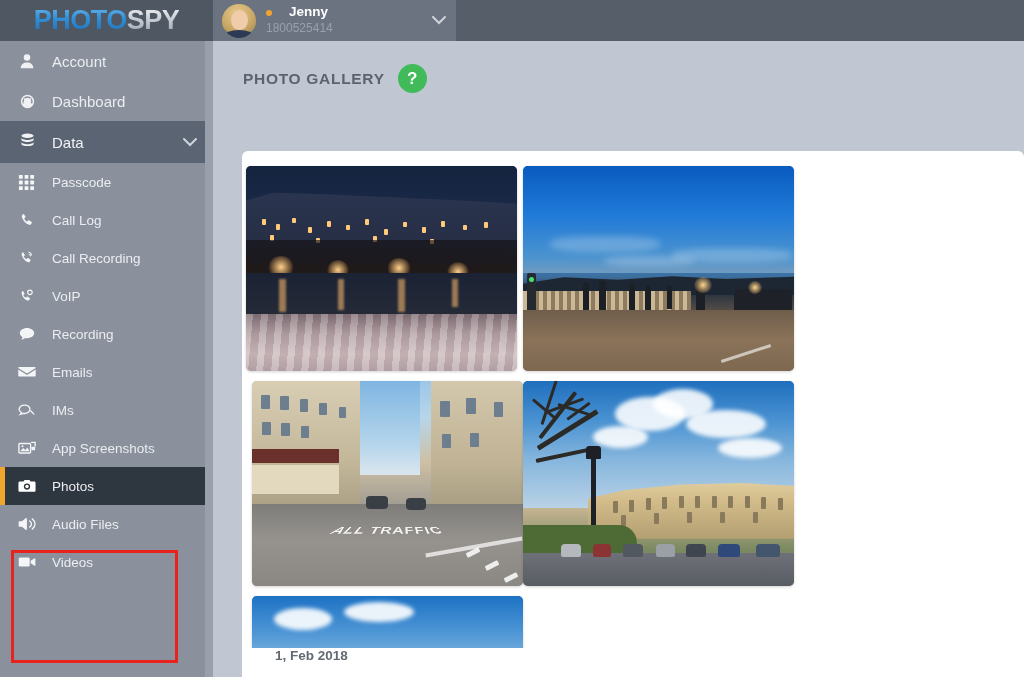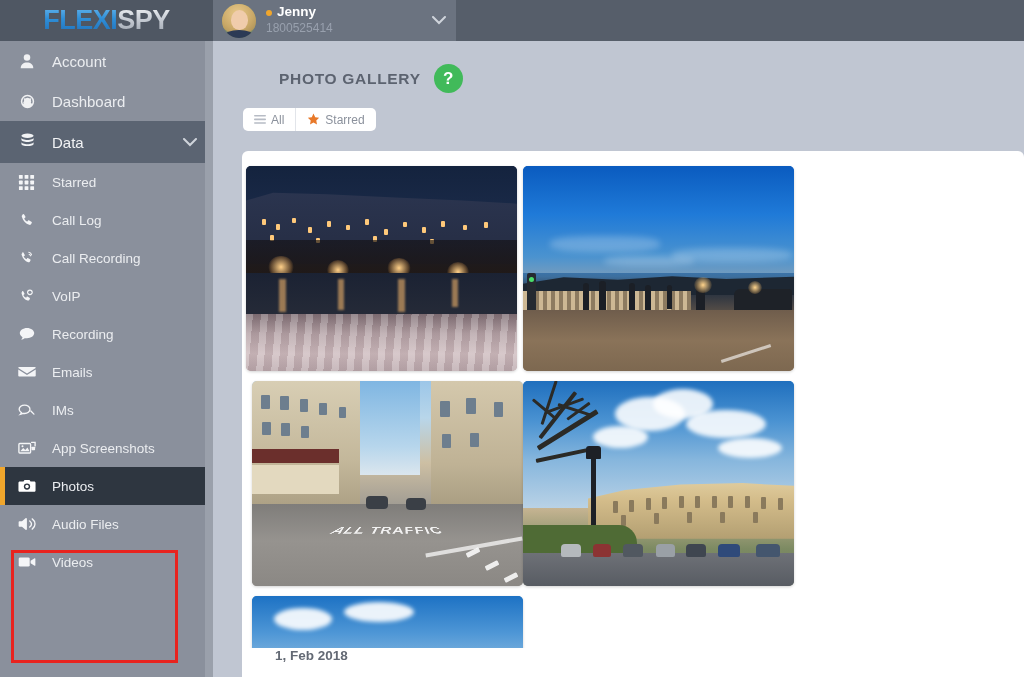--- a/index.html
+++ b/index.html
@@ -57,21 +57,21 @@
     background:#2c3a55; border-radius:50% 50% 0 0;
   }
   #avatar .bg {
     position:absolute; inset:0;
     background:linear-gradient(140deg,#96a777 0%,#7d9163 60%,#5e7549 100%);
     z-index:-1;
   }
   #user-text { margin-left:10px; line-height:1.1; flex:1 1 auto; }
   #user-name {
     color:#ffffff; font-size:13.5px; font-weight:bold;
-    display:flex; align-items:center;
+    display:flex; align-items:center;gap:12px;
   }
   #status-dot {
     width:6px; height:6px; border-radius:50%; background:#f0a62c;
     margin-right:5px; flex:0 0 6px;
   }
   #user-phone { color:#98a0ad; font-size:12px; margin-top:2px; }
   #user-chevron { color:#cfd4db; font-size:13px; margin-left:6px; }
 
   
   #sidebar {
@@ -124,21 +124,21 @@
   
   #content {
     position:absolute; left:213px; top:41px; width:811px; height:636px;
     background:#c0c6d2; overflow:hidden;
   }
 
   #page-head {
     display:flex; align-items:center; padding:23px 0 0 30px;
   }
   #page-title {
-    color:#5c6370; font-size:15.5px; font-weight:bold; letter-spacing:0.7px;margin-left:36px;
+    color:#5c6370; font-size:15.5px; font-weight:bold; letter-spacing:0.7px;
   }
   #help-badge {
     margin-left:13px; width:29px; height:29px; border-radius:50%;
     background:#41ba5a; color:#ffffff; font-size:17px; font-weight:bold;
     display:flex; align-items:center; justify-content:center; cursor:pointer;
   }
 
   #tabs {
     margin:15px 0 0 30px; display:inline-flex; background:#ffffff;
     border-radius:5px; overflow:hidden; height:23px;
@@ -275,21 +275,21 @@
     padding:0 8px 14px 33px; background:#ffffff;
   }
 </style>
 </head>
 <body>
 
 <div id="topbar">
 
   <div id="logo-area">
     <div id="logo">
-      <span class="flexi">FLEXI</span><span class="spy">SPY</span>
+      <span class="flexi">PHOTO</span><span class="spy">SPY</span>
     </div>
   </div>
 
   <div id="user-panel">
     <div id="avatar">
       <div class="bg"></div>
       <div class="hair"></div>
       <div class="face"></div>
       <div class="shoulders"></div>
     </div>
@@ -356,21 +356,21 @@
           <rect x="7" y="1" width="4" height="4" rx="0.6"></rect>
           <rect x="13" y="1" width="4" height="4" rx="0.6"></rect>
         <rect x="1" y="7" width="4" height="4" rx="0.6"></rect>
           <rect x="7" y="7" width="4" height="4" rx="0.6"></rect>
           <rect x="13" y="7" width="4" height="4" rx="0.6"></rect>
         <rect x="1" y="13" width="4" height="4" rx="0.6"></rect>
           <rect x="7" y="13" width="4" height="4" rx="0.6"></rect>
           <rect x="13" y="13" width="4" height="4" rx="0.6"></rect>
       </svg>
     </span>
-    <span class="lbl">Starred</span>
+    <span class="lbl">Passcode</span>
   </div>
 
   <div class="nav-item nav-sub">
     <span class="ico">
       <svg width="17" height="17" viewBox="0 0 18 18" fill="#f4f5f7">
         <path d="M5.1 2.2c.5-.3 1.1-.1 1.4.4l1.3 2.2c.3.5.15 1.1-.33 1.4l-.9.55c.55 1.5 1.9 2.85 3.4 3.4l.55-.9c.3-.48.9-.63 1.4-.33l2.2 1.3c.5.3.7.9.4 1.4l-.75 1.25c-.4.66-1.2.95-1.95.72C8.2 12.5 5.5 9.8 4.05 5.1c-.23-.75.06-1.55.72-1.95z"></path>
       </svg>
     </span>
     <span class="lbl">Call Log</span>
   </div>
@@ -479,40 +479,20 @@
 
 <div id="sidebar-edge"></div>
 
 <div id="content">
 
   <div id="page-head">
     <div id="page-title">PHOTO GALLERY</div>
     <div id="help-badge">?</div>
   </div>
 
-  <div id="tabs">
-    <div class="tab">
-      <span class="ticon">
-        <svg width="12" height="9" viewBox="0 0 12 9" fill="#b7bcc5">
-          <rect x="0" y="0" width="12" height="1.6" rx="0.8"></rect>
-          <rect x="0" y="3.6" width="12" height="1.6" rx="0.8"></rect>
-          <rect x="0" y="7.2" width="12" height="1.6" rx="0.8"></rect>
-        </svg>
-      </span>
-      <span>All</span>
-    </div>
-    <div class="tab">
-      <span class="ticon">
-        <svg width="13" height="13" viewBox="0 0 14 14" fill="#e8792a">
-          <path d="M7 0.6l1.85 3.9 4.25.58-3.1 3 .76 4.22L7 10.3l-3.76 2 .76-4.22-3.1-3 4.25-.58z"></path>
-        </svg>
-      </span>
-      <span>Starred</span>
-    </div>
-  </div>
 
   <div id="gallery-panel">
 
 
     <div class="photo-grid">
 
       <div class="photo p1">
         <div class="sky"></div>
         <div class="terrace">
           <span class="win" style="left:6%;  top:42%; width:4px; height:6px;"></span>

